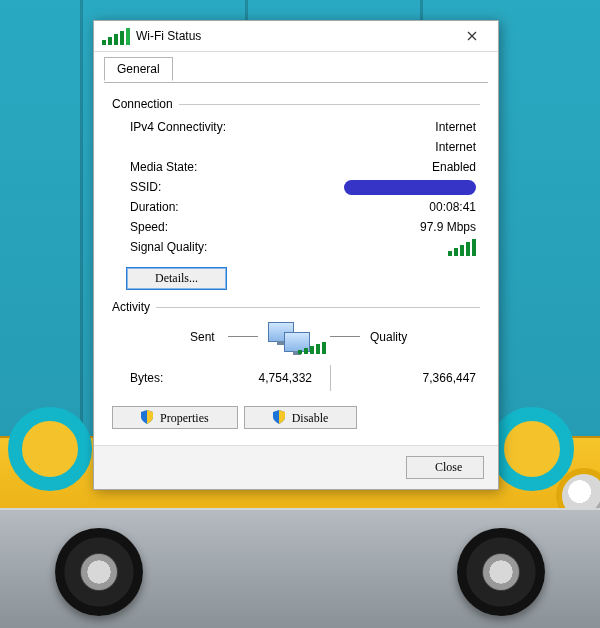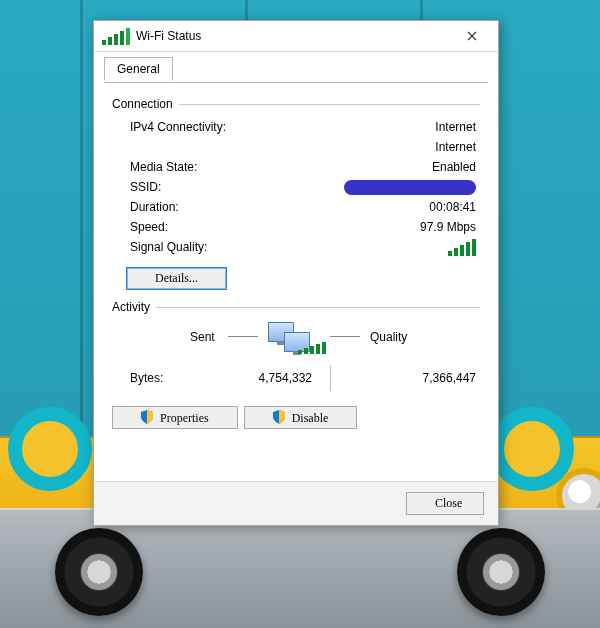--- a/index.html
+++ b/index.html
@@ -33,21 +33,21 @@
   .bars{display:inline-flex;align-items:flex-end;gap:2px;vertical-align:bottom;}
   .bars span{display:inline-block;width:4px;background:#0d8a2e;}
   .btnrow{display:flex;gap:6px;margin:10px 0 10px 14px;}
   button.win{height:23px;padding:0 28px;font:12px "Segoe UI";background:#efefef;border:1px solid #a9a9a9;}
   button.win.focus{border:1px solid #2a7dd4;outline:1px solid #86b7e8;outline-offset:-2px;}
   .activity-icons{display:flex;align-items:center;justify-content:center;gap:8px;margin:4px 0 4px 0;}
   .mon-pair{position:relative;width:44px;height:34px;}
   .mon{position:absolute;width:24px;height:18px;border:1px solid #4f7ab0;background:linear-gradient(#cfe6ff,#8bb7e8);}
   .mon::after{content:"";position:absolute;left:8px;top:18px;width:8px;height:4px;background:#6d87a3;}
   .shield{display:inline-block;width:12px;height:14px;margin-right:4px;vertical-align:-2px;}
-  .footer{display:flex;justify-content:flex-end;padding:10px 14px;border-top:1px solid #dcdcdc;background:#f3f3f3;margin-top:36px;}
+  .footer{display:flex;justify-content:flex-end;padding:10px 14px;border-top:1px solid #dcdcdc;background:#f3f3f3;}
   .sep{position:absolute;left:50%;width:1px;height:26px;background:#c0c0c0;}
 </style>
 </head>
 <body>
 
 <div class="desktop">
 
   <div class="wall-line" style="left:80px;top:0;width:3px;height:430px"></div>
   <div class="wall-line" style="left:245px;top:0;width:3px;height:430px"></div>
   <div class="wall-line" style="left:420px;top:0;width:3px;height:430px"></div>

